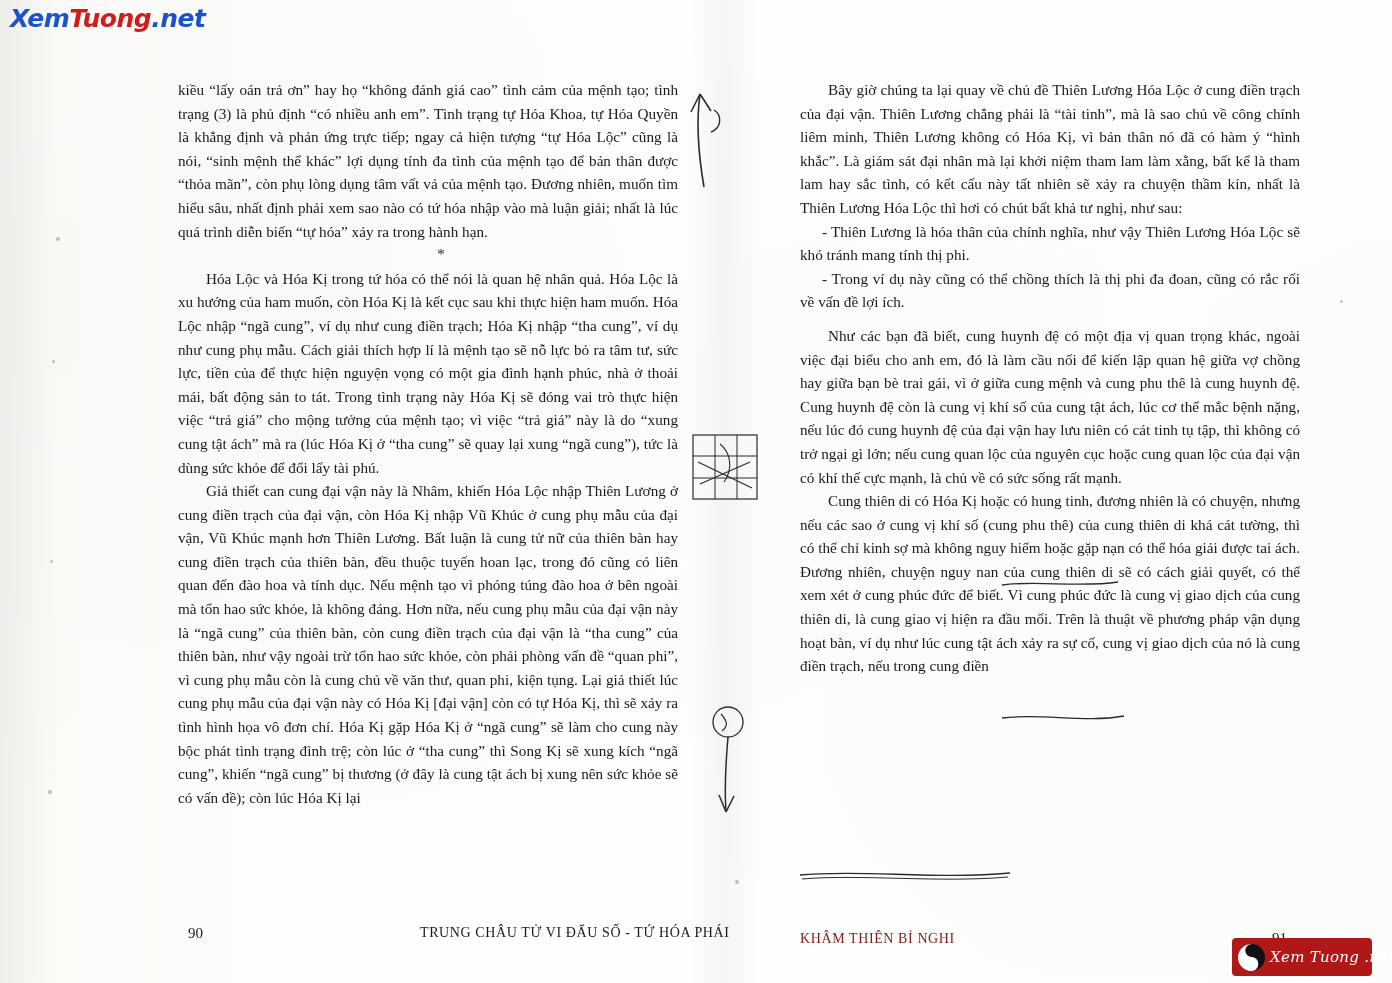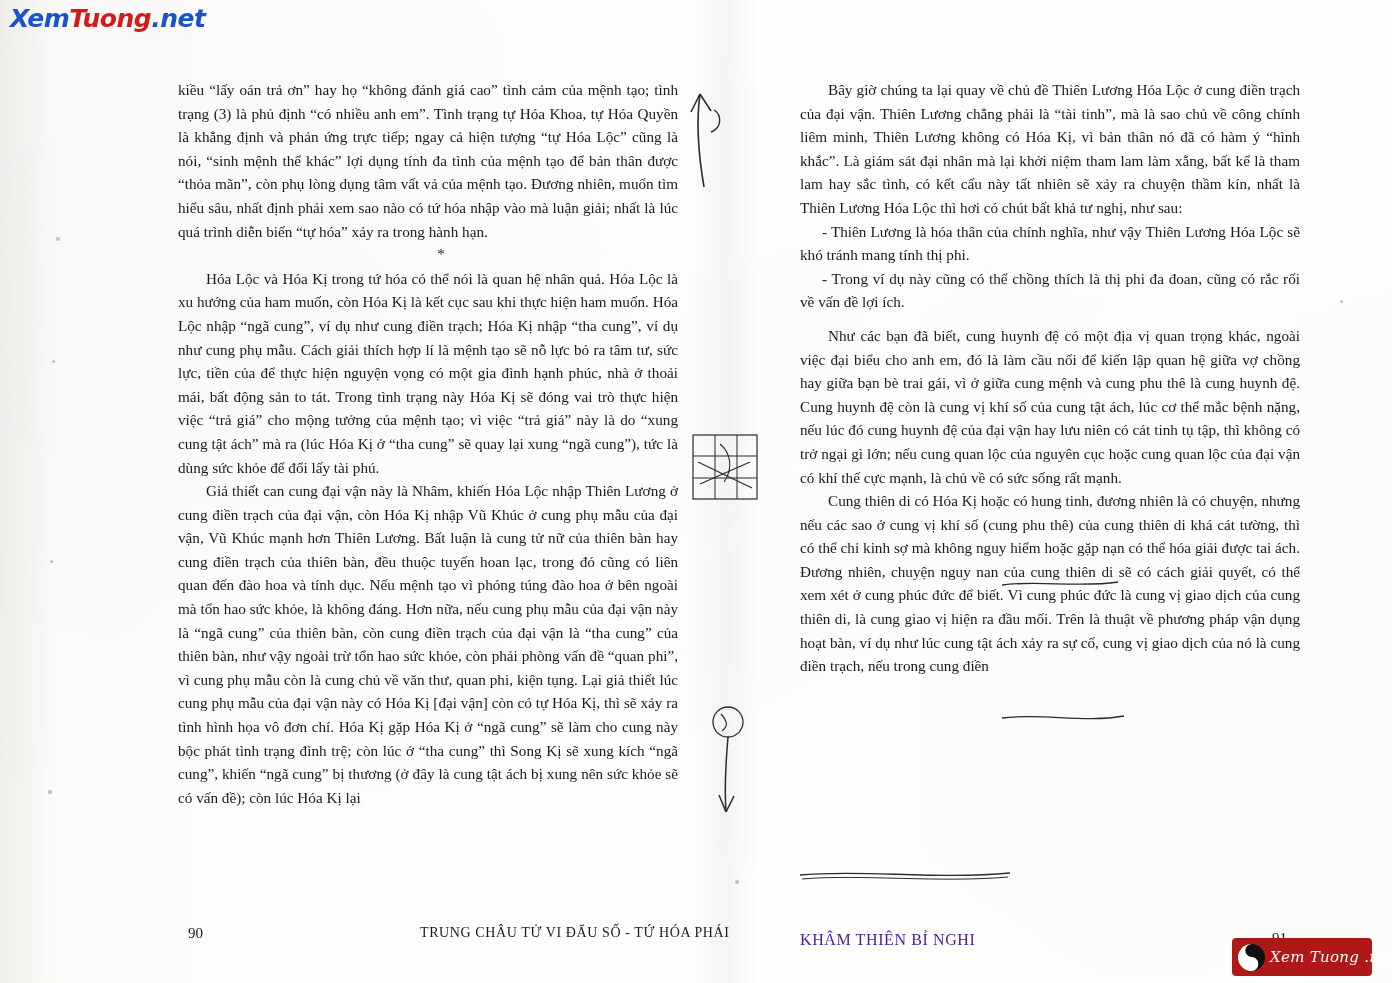--- a/index.html
+++ b/index.html
@@ -89,23 +89,23 @@
     left: 420px;
     top: 925px;
     font-size: 14px;
     letter-spacing: 0.6px;
     color: #1a1a1a;
   }
   .running-right {
     position: absolute;
     left: 800px;
     top: 931px;
-    font-size: 16px;
+    font-size: 14px;
     letter-spacing: 0.6px;
-    color: #4c1d95;
+    color: #7f1d1d;
   }
   .folio-right {
     position: absolute;
     left: 1272px;
     top: 930px;
     font-size: 15px;
     color: #1a1a1a;
   }
 
   .logo-badge {

